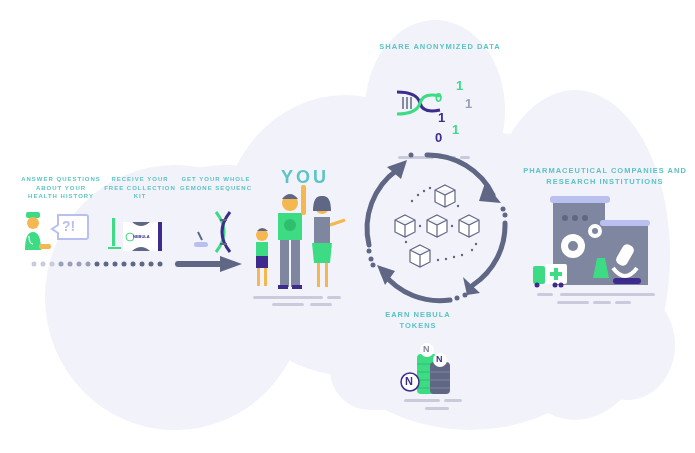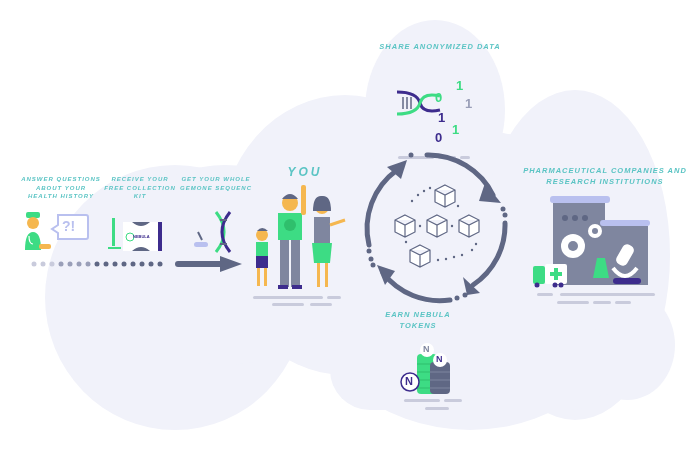--- a/index.html
+++ b/index.html
@@ -1,21 +1,21 @@
 <!DOCTYPE html>
 <html><head>
 <meta charset="utf-8">
 <style>
   html, body { margin:0; padding:0; background:#ffffff; }
   body { width:695px; height:453px; position:relative; overflow:hidden; font-family:"Liberation Sans", sans-serif; }
   .cloud { position:absolute; background:#f1f2fa; border-radius:50%; }
-  .lbl { position:absolute; color:#5bc4c4; font-weight:bold; text-align:center; letter-spacing:1px; text-transform:uppercase; line-height:1.45;font-style:italic; }
+  .lbl { position:absolute; color:#5bc4c4; font-weight:bold; text-align:center; letter-spacing:1px; text-transform:uppercase; line-height:1.45; }
   .sm { font-size:6px; }
   .md { font-size:7.5px; }
-  .you { font-size:12px; letter-spacing:3px; }
+  .you { font-size:18px; letter-spacing:3px; }
   svg { position:absolute; overflow:visible; }
   .bar { position:absolute; height:3px; background:#c9cbdc; border-radius:2px; }
 </style>
 </head>
 <body>
 
 <div class="cloud" style="left:45px;top:165px;width:260px;height:265px;"></div>
 <div class="cloud" style="left:110px;top:165px;width:230px;height:200px;"></div>
 <div class="cloud" style="left:220px;top:95px;width:250px;height:280px;"></div>
 <div class="cloud" style="left:365px;top:20px;width:140px;height:180px;"></div>

